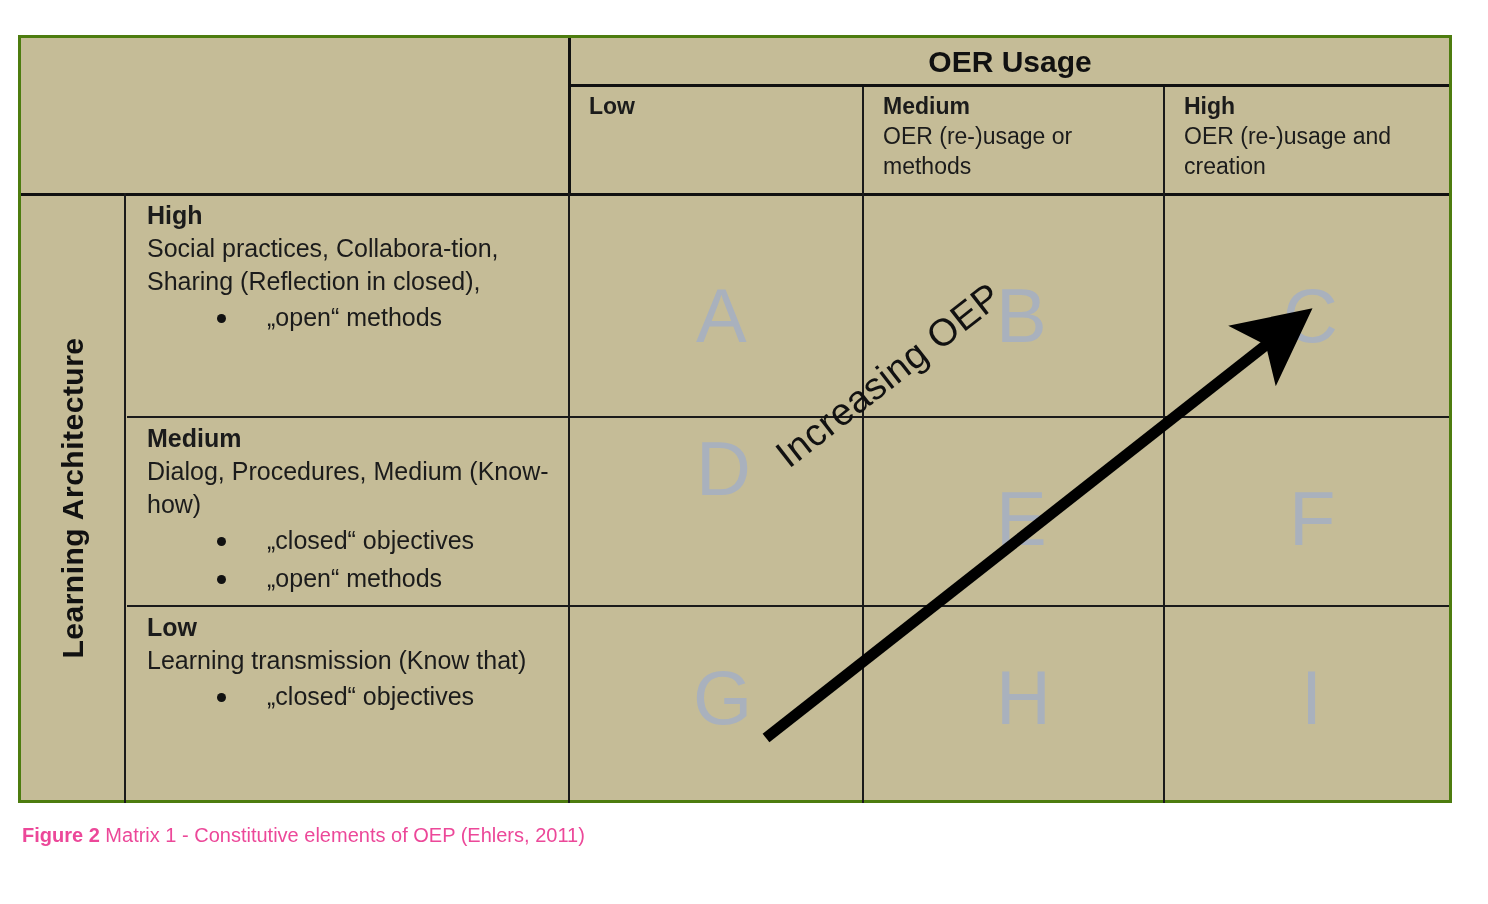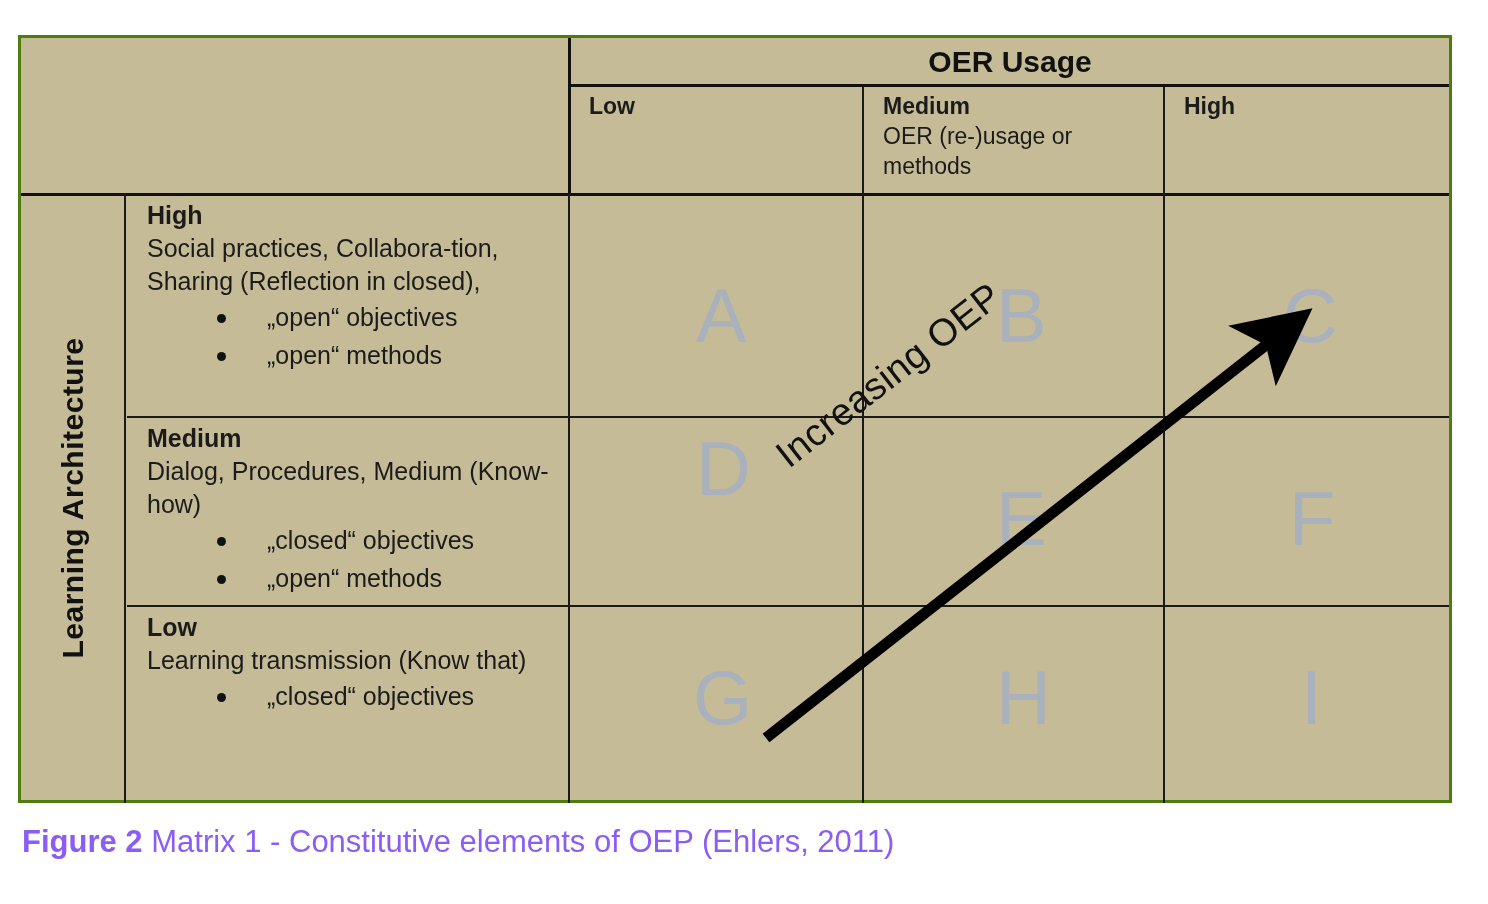--- a/index.html
+++ b/index.html
@@ -153,22 +153,22 @@
     color: #111;
     white-space: nowrap;
     letter-spacing: 0.5px;
   }
 
   
   .caption {
     position: absolute;
     left: 22px;
     top: 824px;
-    font-size: 31px;
-    color: #8b5cf6;
+    font-size: 20px;
+    color: #ec4899;
     white-space: nowrap;
   }
   .caption b { font-weight: bold; }
 </style>
 </head>
 <body>
 
 <div id="figure-root">
 
   <div class="matrix-wrap">
@@ -193,31 +193,31 @@
       <span class="ch-title">Low</span>
     </div>
 
     <div class="col-head" style="left:844px; width:298px;">
       <span class="ch-title">Medium</span>
       <span class="ch-desc">OER (re-)usage  or methods</span>
     </div>
 
     <div class="col-head" style="left:1145px; width:283px;">
       <span class="ch-title">High</span>
+      <span class="ch-desc">OER (re-)usage and creation</span>
     </div>
 
     <div class="spine">
       <span>Learning Architecture</span>
     </div>
 
     <div class="rowdesc" style="top:157px; height:221px;">
       <span class="rd-title">High</span>
       <span class="rd-body">Social practices, Collabora-tion, Sharing (Reflection in closed),</span>
       <ul>
-        <li>„open“ objectives</li>
         <li>„open“ methods</li>
       </ul>
     </div>
 
     <div class="rowdesc" style="top:380px; height:187px;">
       <span class="rd-title">Medium</span>
       <span class="rd-body">Dialog, Procedures, Medium (Know-how)</span>
       <ul>
         <li>„closed“ objectives</li>
         <li>„open“ methods</li>

